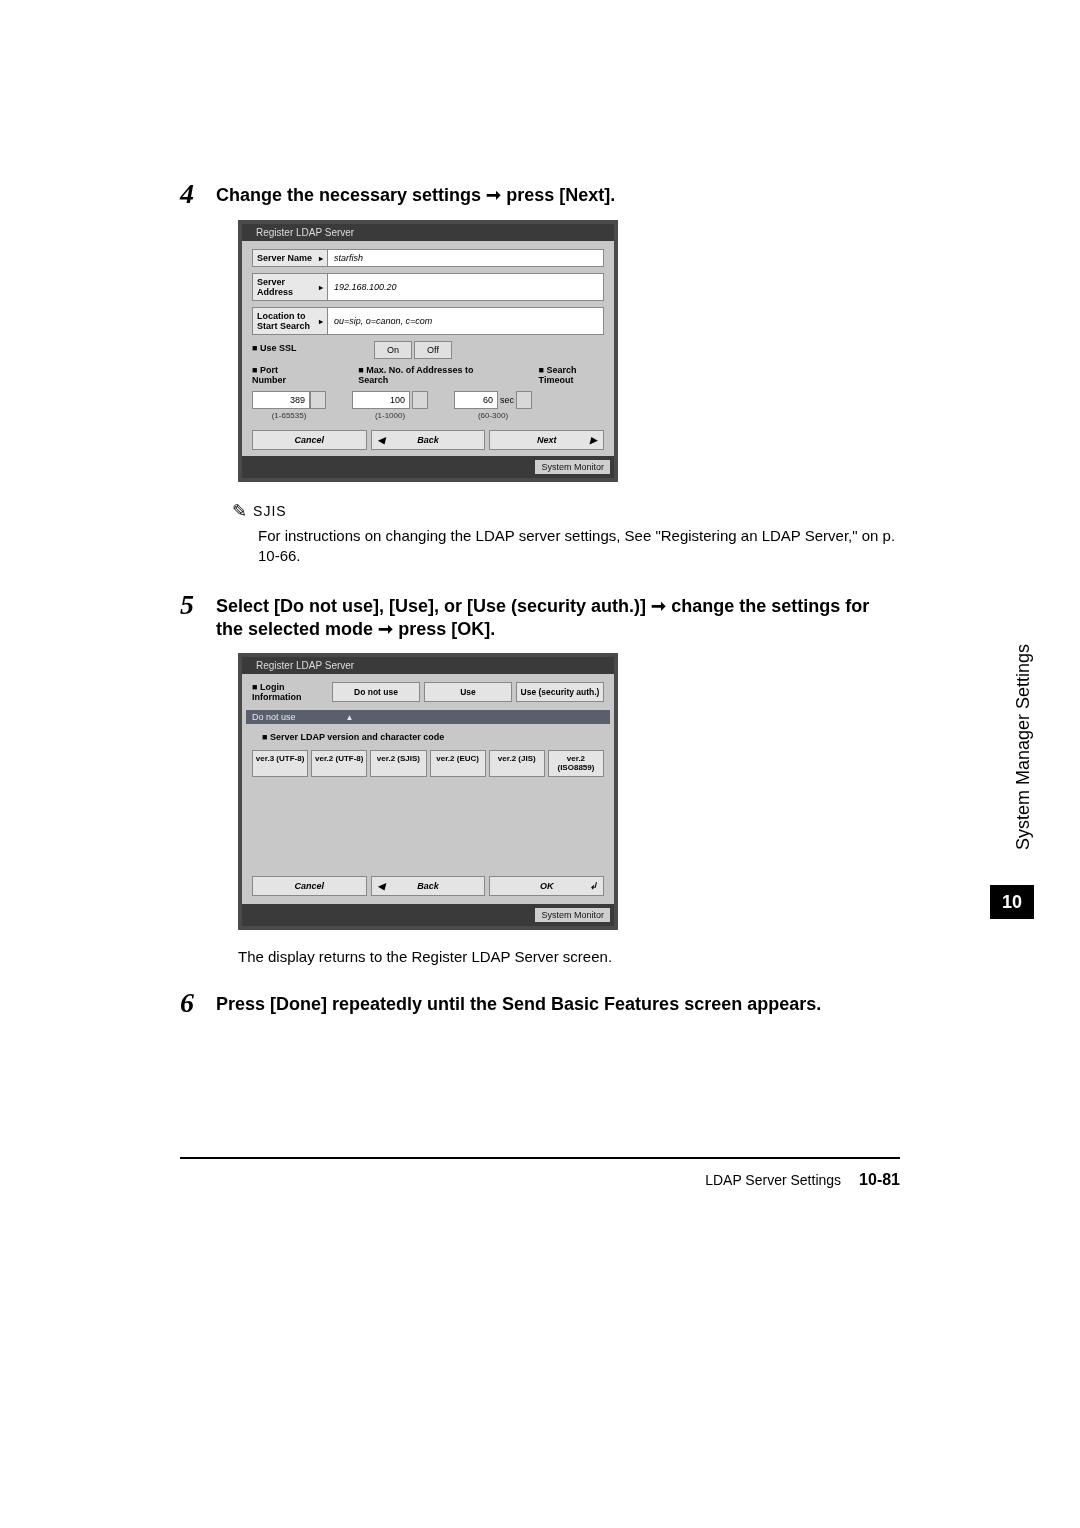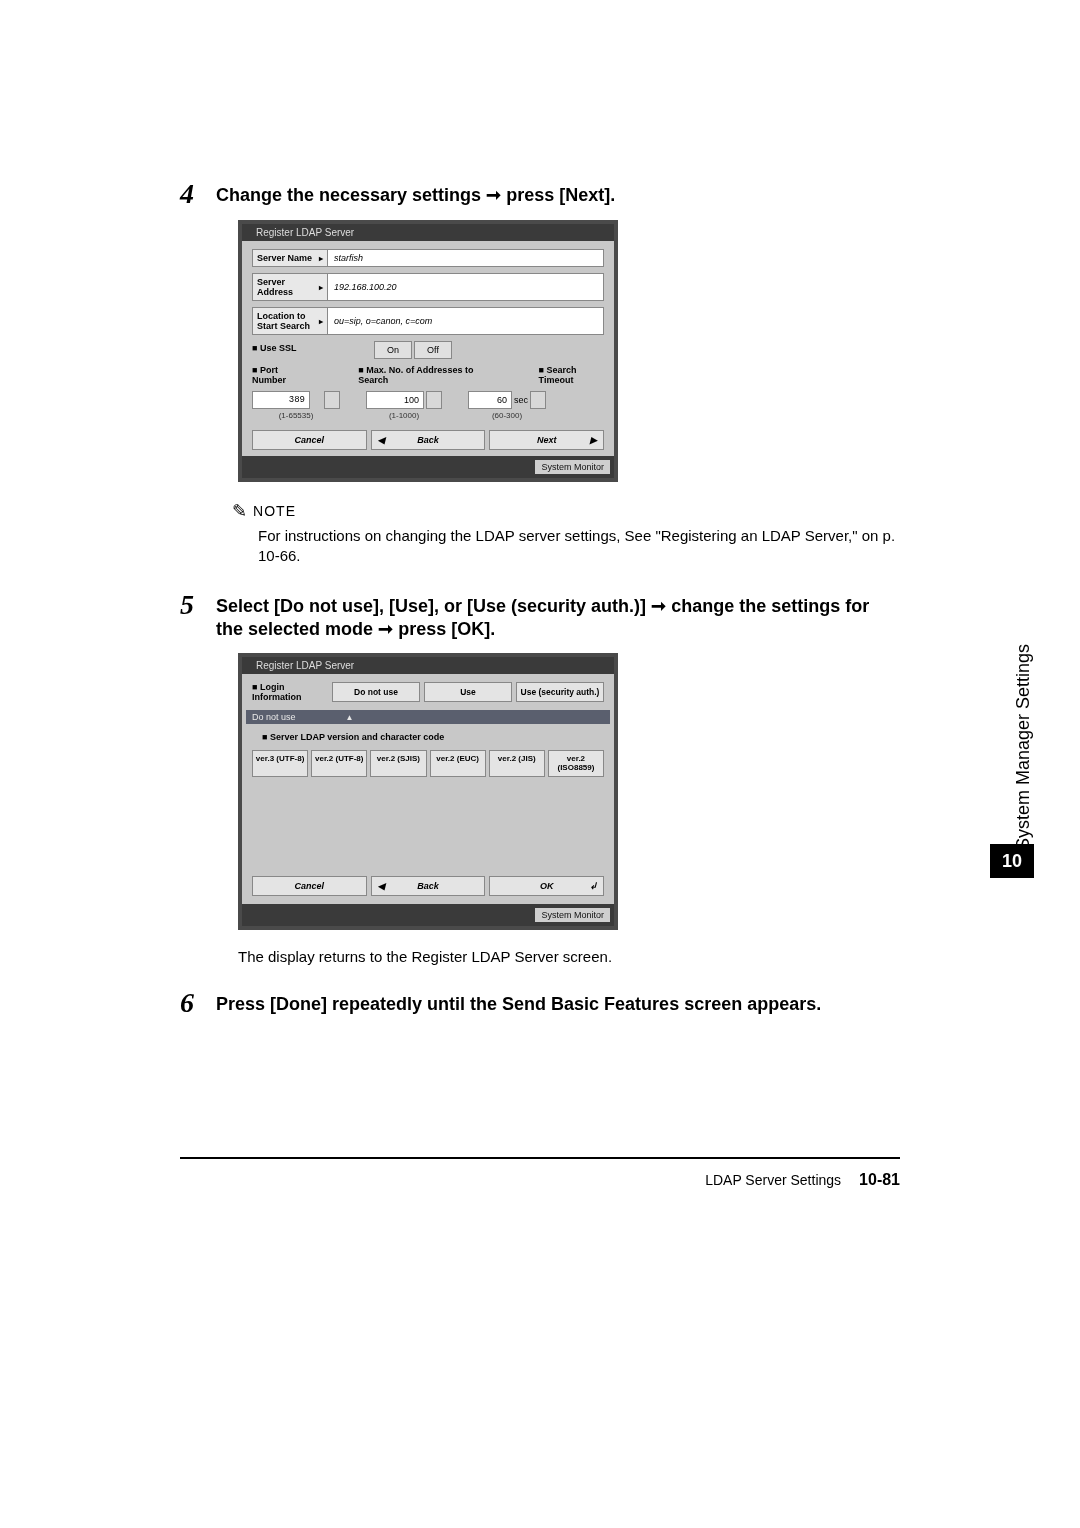--- a/index.html
+++ b/index.html
@@ -152,21 +152,21 @@
   writing-mode: vertical-rl;
   transform: rotate(180deg);
   font-size:18px;
   height:250px;
   display:flex;
   align-items:center;
 }
 .chap-box {
   position:absolute;
   right:-134px;
-  top:664px;
+  top:705px;
   width:44px;
   height:34px;
   background:#000;
   color:#fff;
   font-weight:bold;
   font-size:18px;
   display:flex;
   align-items:center;
   justify-content:center;
 }
@@ -229,21 +229,21 @@
           </div>
           <div class="col" style="align-items:flex-start;">
             <div class="small-lbl">■ Max. No. of Addresses to Search</div>
           </div>
           <div class="col" style="align-items:flex-start;">
             <div class="small-lbl">■ Search Timeout</div>
           </div>
         </div>
         <div style="display:flex; gap:26px; margin-top:2px;">
           <div class="col">
-            <div style="display:flex; gap:14px;font-family:Liberation Mono, monospace;">
+            <div style="display:flex; gap:0;">
               <div class="num-input">389</div>
               <span class="keypad-ic"></span>
             </div>
             <div class="range">(1-65535)</div>
           </div>
           <div class="col">
             <div style="display:flex; gap:2px;">
               <div class="num-input">100</div>
               <span class="keypad-ic"></span>
             </div>
@@ -272,21 +272,21 @@
               <span class="tri-r">▶</span>
             </div>
         </div>
       </div>
       <div class="ds-footer"><span class="sysmon">System Monitor</span></div>
     </div>
   </div>
 
   <div class="note-row">
     <span class="note-icon">✎</span>
-    <span class="note-label">NOTE</span>
+    <span class="note-label">SJIS</span>
   </div>
   <div class="note-body">For instructions on changing the LDAP server settings, See "Registering an LDAP Server," on p. 10-66.</div>
 
   <div class="step">
     <div class="step-num">5</div>
     <div class="step-text">Select [Do not use], [Use], or [Use (security auth.)] ➞ change the settings for the selected mode ➞ press [OK].</div>
   </div>
 
   <div class="screenshot-wrap">
     <div class="device-screen">

